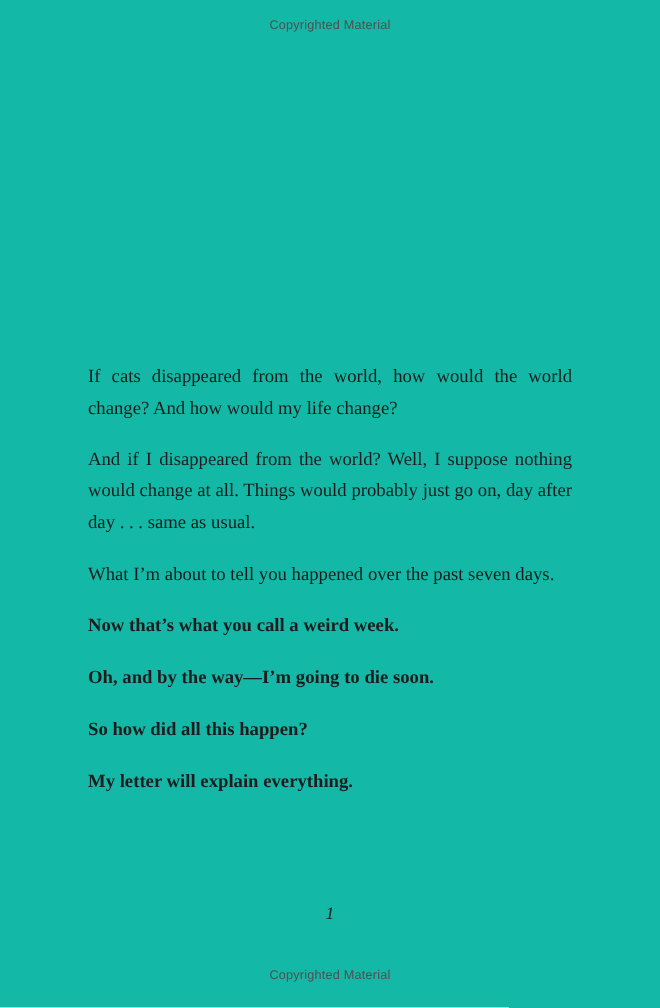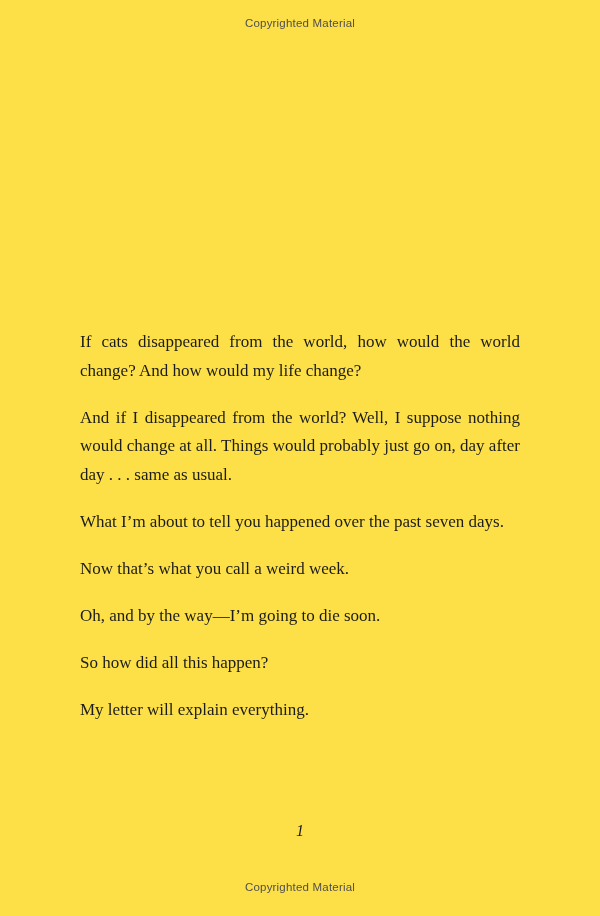--- a/index.html
+++ b/index.html
@@ -2,21 +2,21 @@
 <html><head>
 <meta charset="utf-8">
 <style>
   * { margin: 0; padding: 0; box-sizing: border-box; }
   html, body { background: #ffffff; }
   .page {
     position: relative;
     width: 600px;
     height: 916px;
     margin: 0 auto;
-    background: #fde047;
+    background: #14b8a6;
     overflow: hidden;
     font-family: "Liberation Serif", "DejaVu Serif", serif;
     color: #1e1e1e;
   }
   .watermark {
     position: absolute;
     left: 0;
     width: 100%;
     text-align: center;
     font-family: "Liberation Sans", "DejaVu Sans", sans-serif;
@@ -45,21 +45,21 @@
     margin-top: 20px;
   }
   .body-text p {
     font-size: 17px;
     line-height: 28.6px;
     text-align: justify;
     margin-bottom: 18.5px;
     color: #1c1c1c;
   }
   .body-text p:last-child { text-align: left; }
-  .body-text p.single { text-align: left; }
+  .body-text p.single { text-align: left; font-weight: bold; }
   .page-number {
     position: absolute;
     top: 822px;
     left: 0;
     width: 100%;
     text-align: center;
     font-size: 16px;
     font-style: italic;
     color: #1c1c1c;
   }

